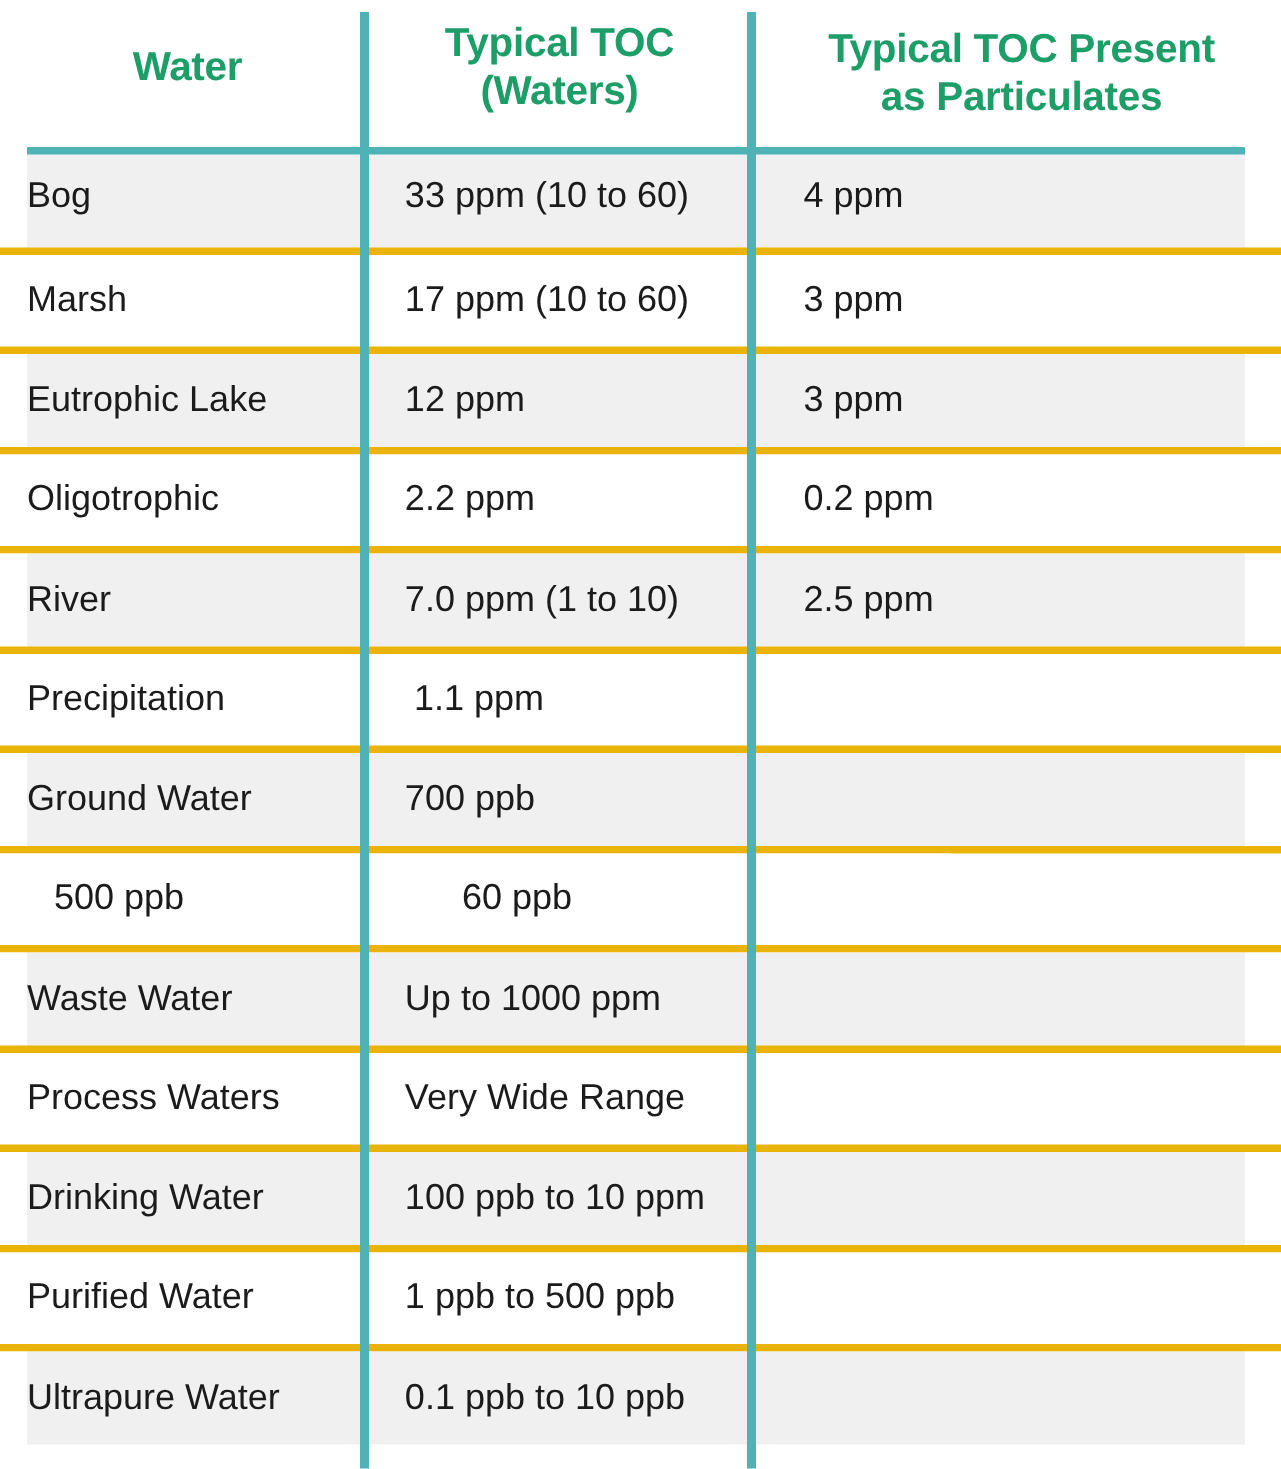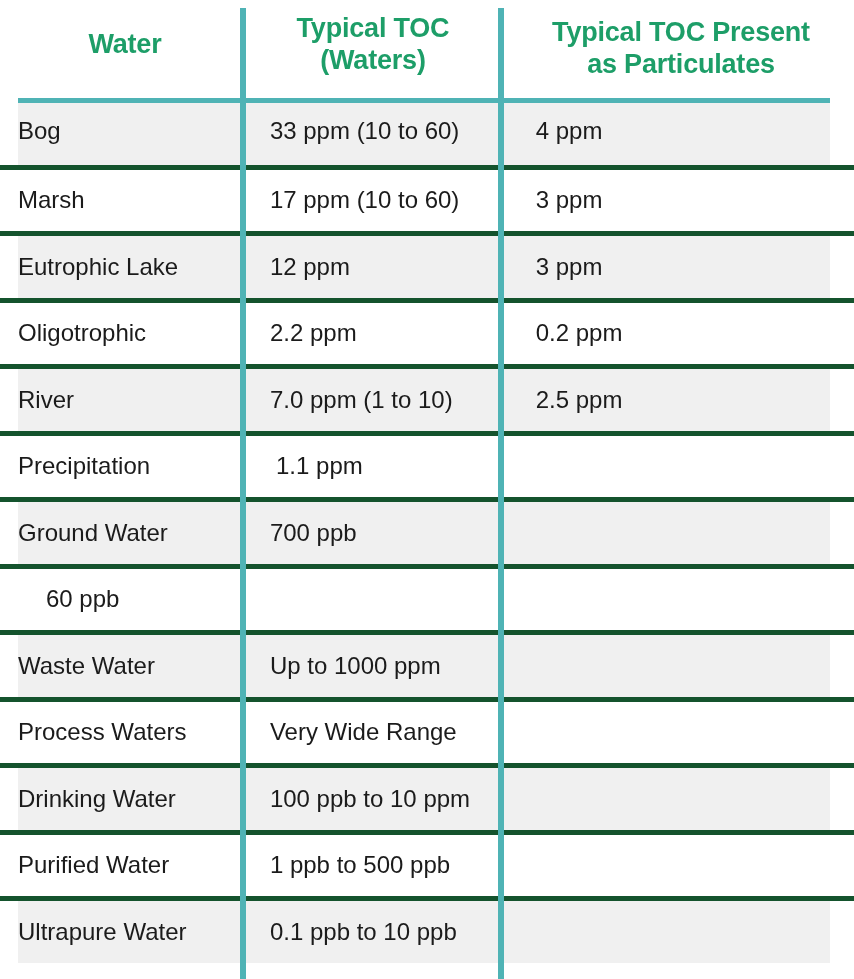--- a/index.html
+++ b/index.html
@@ -44,21 +44,21 @@
   .th-c3 { width: 352px; padding: 0 14px 0 20px; }
 
   
   .tbody {
     position: relative;
   }
   .tr {
     display: flex;
     height: 66.5px;
     box-sizing: border-box;
-    border-top: 5px solid #14532d;
+    border-top: 5px solid #eab308;
     position: relative;
   }
   .tr.shaded .td { background: #f0f0f0; }
   .tr.plain  .td { background: #ffffff; }
 
   .td {
     box-sizing: border-box;
     display: flex;
     align-items: center;
     font-size: 24px;
@@ -182,20 +182,21 @@
         </div>
         <div class="tr shaded">
           <div class="gutter-left"></div>
           <div class="td td-c1">Ground Water</div>
           <div class="td td-c2">700 ppb</div>
           <div class="td td-c3"></div>
           <div class="gutter-right"></div>
         </div>
         <div class="tr plain">
           <div class="gutter-left"></div>
+          <div class="td td-c2">500 ppb</div>
           <div class="td td-c3">60 ppb</div>
           <div class="gutter-right"></div>
         </div>
         <div class="tr shaded">
           <div class="gutter-left"></div>
           <div class="td td-c1">Waste Water</div>
           <div class="td td-c2">Up to 1000 ppm</div>
           <div class="td td-c3"></div>
           <div class="gutter-right"></div>
         </div>

